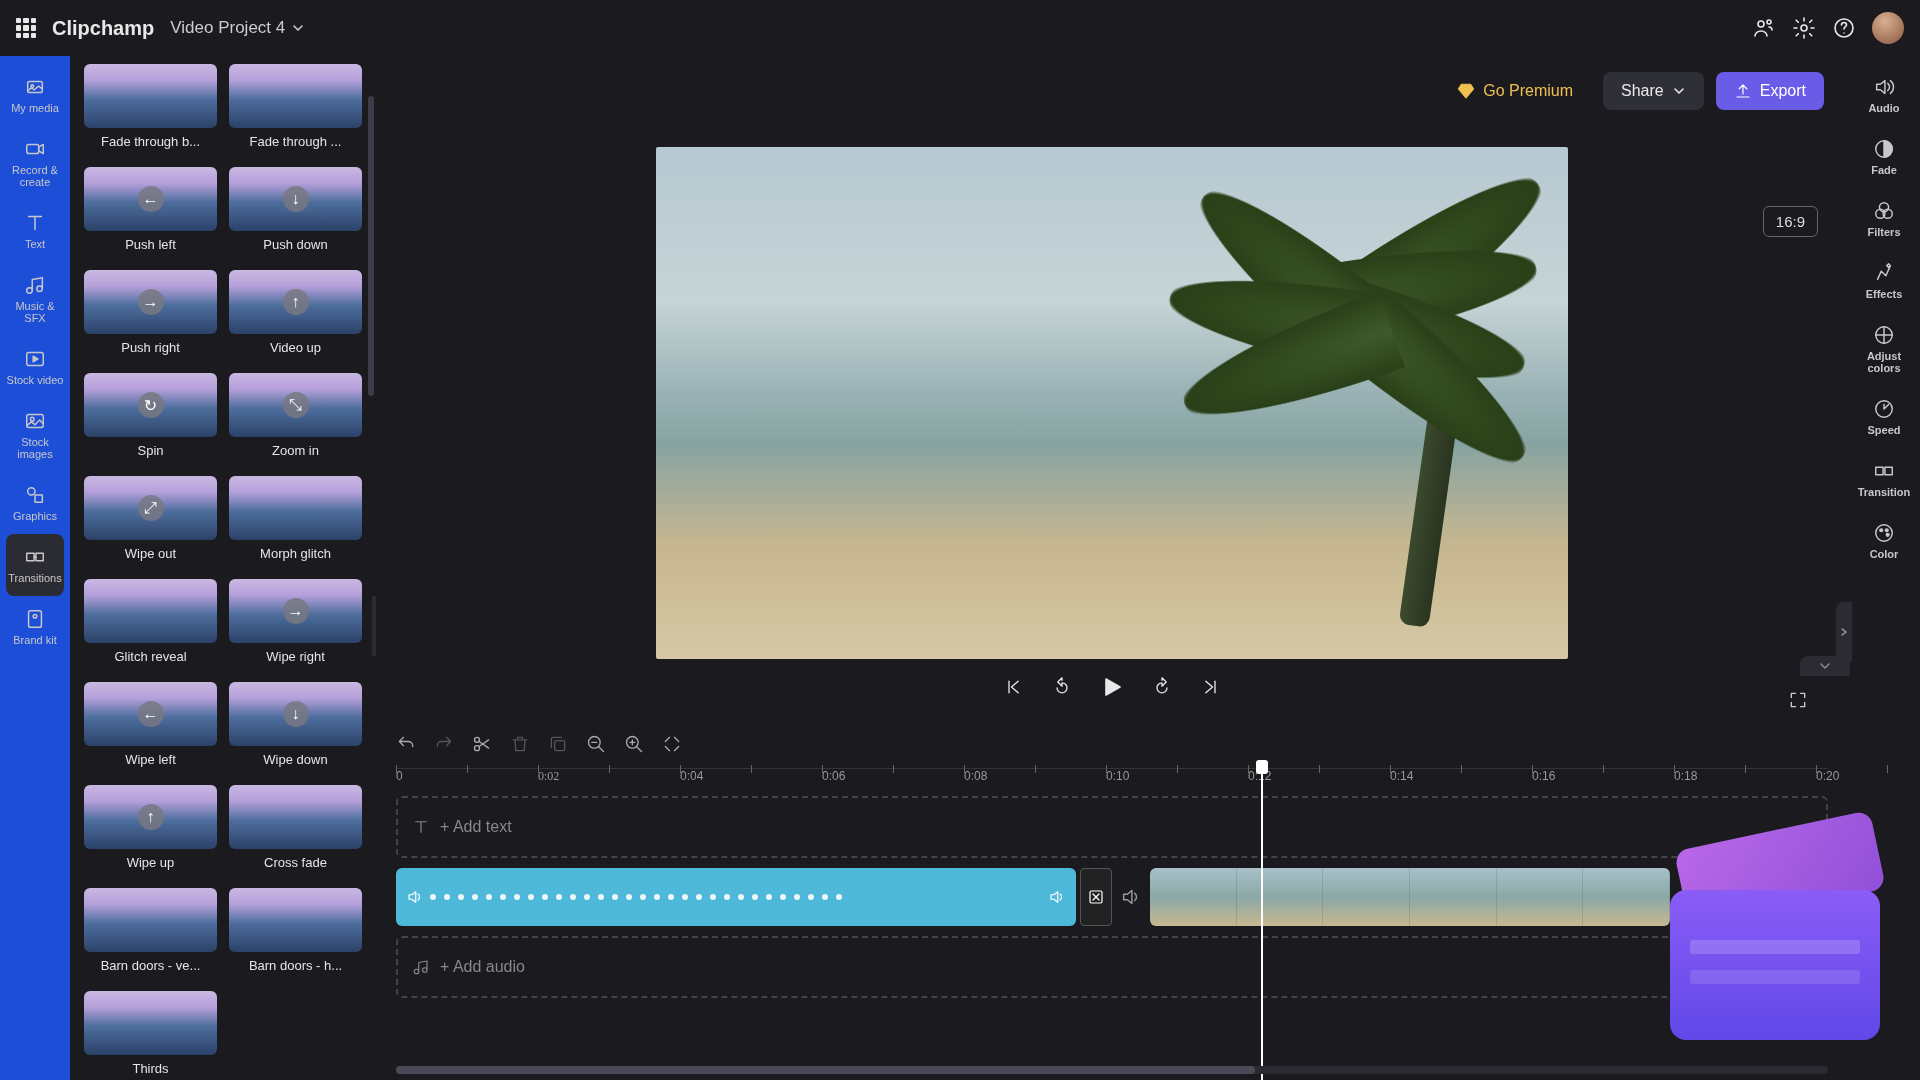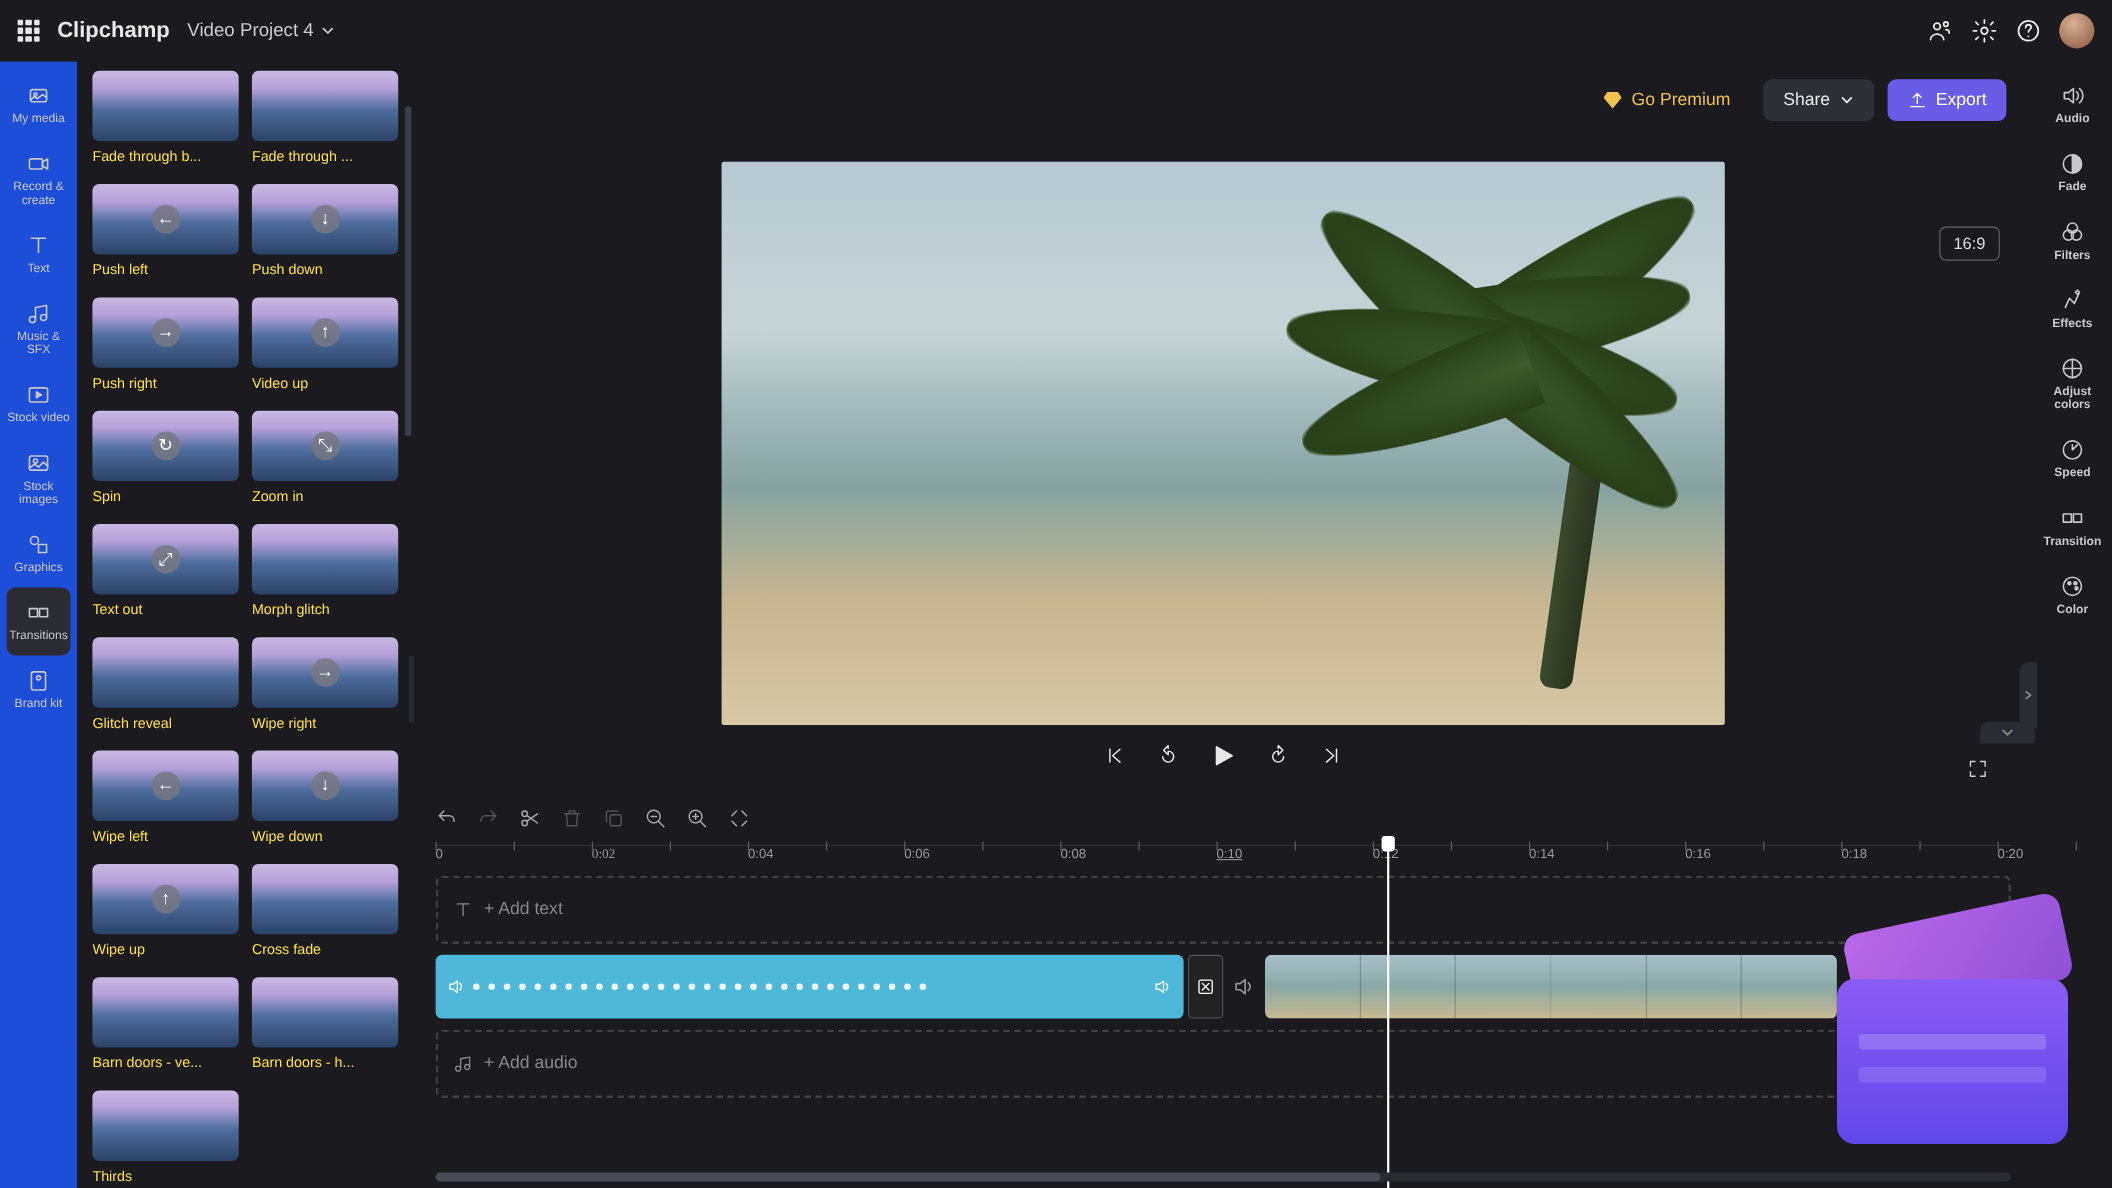--- a/index.html
+++ b/index.html
@@ -15,21 +15,21 @@
 .main { flex: 1; display: flex; min-height: 0; }
 .leftbar { width: 70px; background: #1d4ed8; display: flex; flex-direction: column; padding-top: 8px; }
 .leftbar-item { display: flex; flex-direction: column; align-items: center; gap: 4px; padding: 12px 4px; cursor: pointer; color: #c8c8c8; font-size: 11px; text-align: center; }
 .leftbar-item.active { background: #2b2b33; border-radius: 8px; margin: 0 6px; }
 .leftbar-item svg { width: 22px; height: 22px; }
 .transitions-panel { width: 306px; background: #1a1a1f; overflow-y: auto; padding: 8px 14px 20px; position: relative; }
 .trans-grid { display: grid; grid-template-columns: 1fr 1fr; gap: 18px 12px; }
 .trans-item { cursor: pointer; }
 .trans-thumb { width: 100%; height: 64px; border-radius: 6px; background: linear-gradient(180deg,#c9b8e2 0%,#b5a0da 25%,#4e6e9e 55%,#2b4268 100%); position: relative; overflow: hidden; display:flex; align-items:center; justify-content:center; }
 .trans-thumb .overlay-icon { position: absolute; background: rgba(120,120,130,.85); width:26px; height:26px; border-radius:50%; display:flex; align-items:center; justify-content:center; color:#fff; }
-.trans-label { font-size: 13px; color: #fde047; margin-top: 6px; white-space: nowrap; overflow: hidden; text-overflow: ellipsis; }
+.trans-label { font-size: 13px; color: #e5e5e5; margin-top: 6px; white-space: nowrap; overflow: hidden; text-overflow: ellipsis; text-align: center; }
 .panel-scroll { position:absolute; right:2px; top:40px; width:6px; height:300px; background:#3c3c46; border-radius:3px; }
 .panel-collapse { position:absolute; right:-12px; top:540px; width:16px; height:60px; background:#2b2b33; border-radius:0 8px 8px 0; display:flex; align-items:center; justify-content:center; cursor:pointer; color:#888; }
 .center { flex: 1; display: flex; flex-direction: column; min-width: 0; }
 .action-row { height: 70px; display: flex; align-items: center; justify-content: flex-end; gap: 12px; padding-right: 24px; }
 .btn { padding: 10px 18px; border-radius: 8px; font-size: 16px; display:flex; align-items:center; gap:8px; cursor:pointer; }
 .btn-premium { background: transparent; color:#f0c050; }
 .btn-share { background:#2f2f38; color:#e8e8e8; }
 .btn-export { background:#6b5ce7; color:#fff; font-weight:500; }
 .preview-area { flex:1; display:flex; flex-direction:column; align-items:center; justify-content:center; position:relative; }
 .preview { width: 912px; height: 512px; background: linear-gradient(180deg,#b6c8d1 0%,#c6d4d6 30%,#9ab2b5 48%,#87a3a1 58%,#c7b78f 78%,#d6c8a5 100%); position:relative; border-radius:2px; overflow:hidden; }
@@ -230,21 +230,21 @@
         <div class="trans-item">
           <div class="trans-thumb">
             <div class="overlay-icon">⤡</div>
           </div>
           <div class="trans-label">Zoom in</div>
         </div>
         <div class="trans-item">
           <div class="trans-thumb">
             <div class="overlay-icon">⤢</div>
           </div>
-          <div class="trans-label">Text out</div>
+          <div class="trans-label">Wipe out</div>
         </div>
         <div class="trans-item">
           <div class="trans-thumb"></div>
           <div class="trans-label">Morph glitch</div>
         </div>
         <div class="trans-item">
           <div class="trans-thumb"></div>
           <div class="trans-label">Glitch reveal</div>
         </div>
         <div class="trans-item">
@@ -421,21 +421,21 @@
           <div class="ruler-mark" style="left: 0px;">0</div>
           <div class="ruler-mark" style="left: 71px;"></div>
           <div class="ruler-mark" style="left: 142px; font-family: Liberation Serif, serif;">0:02</div>
           <div class="ruler-mark" style="left: 213px;"></div>
           <div class="ruler-mark" style="left: 284px;">0:04</div>
           <div class="ruler-mark" style="left: 355px;"></div>
           <div class="ruler-mark" style="left: 426px;">0:06</div>
           <div class="ruler-mark" style="left: 497px;"></div>
           <div class="ruler-mark" style="left: 568px;">0:08</div>
           <div class="ruler-mark" style="left: 639px;"></div>
-          <div class="ruler-mark" style="left: 710px; text-decoration: underline;">0:10</div>
+          <div class="ruler-mark" style="left: 710px;">0:10</div>
           <div class="ruler-mark" style="left: 781px;"></div>
           <div class="ruler-mark" style="left: 852px;">0:12</div>
           <div class="ruler-mark" style="left: 923px;"></div>
           <div class="ruler-mark" style="left: 994px;">0:14</div>
           <div class="ruler-mark" style="left: 1065px;"></div>
           <div class="ruler-mark" style="left: 1136px;">0:16</div>
           <div class="ruler-mark" style="left: 1207px;"></div>
           <div class="ruler-mark" style="left: 1278px;">0:18</div>
           <div class="ruler-mark" style="left: 1349px;"></div>
           <div class="ruler-mark" style="left: 1420px;">0:20</div>

